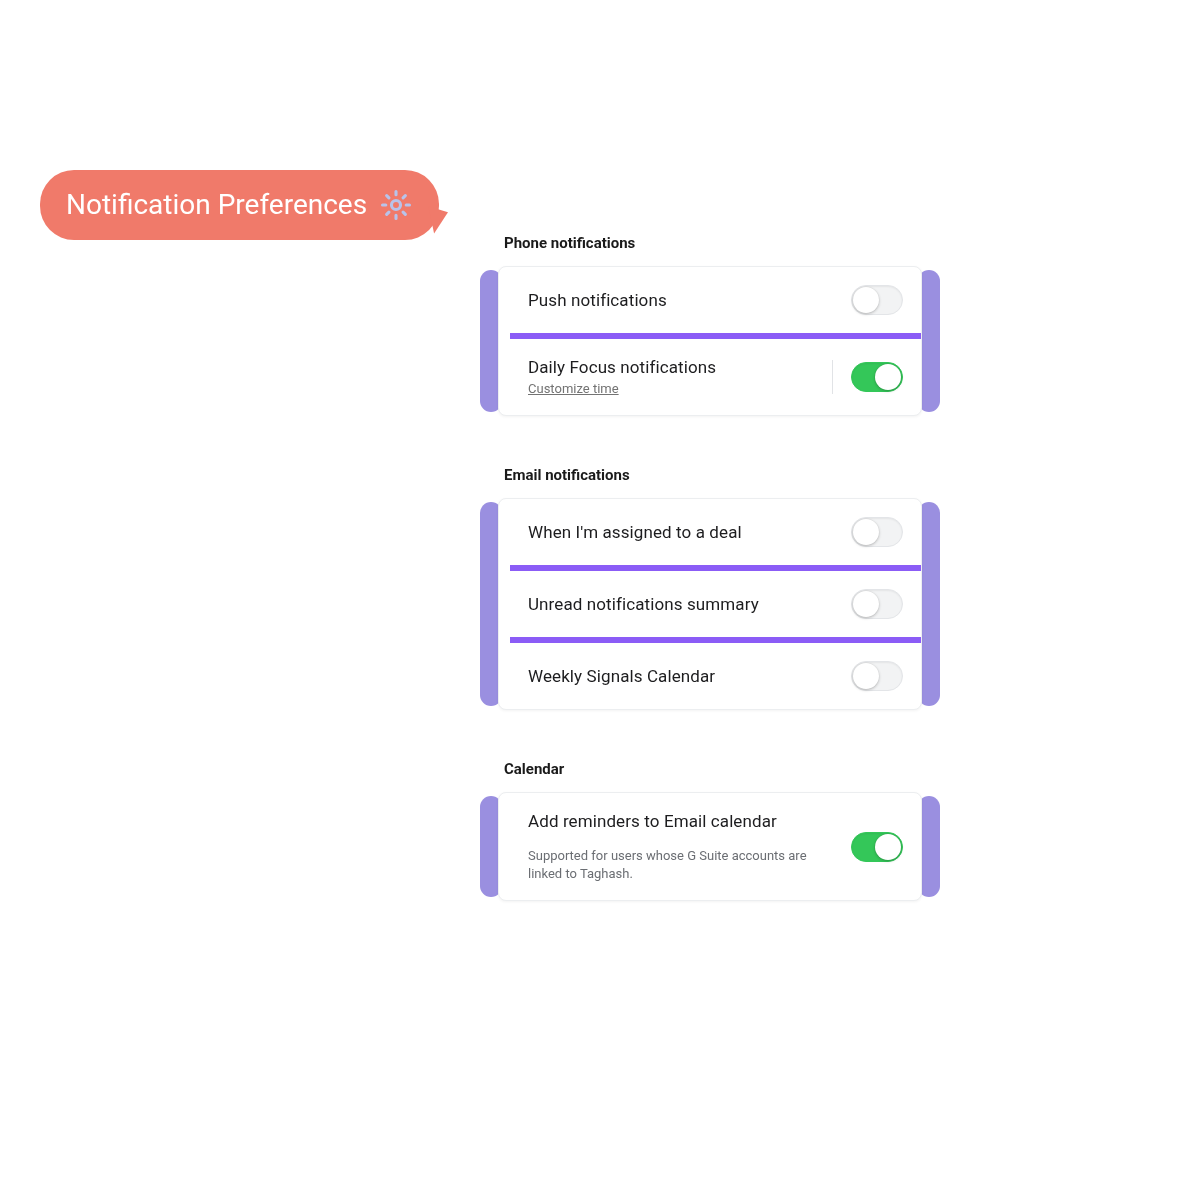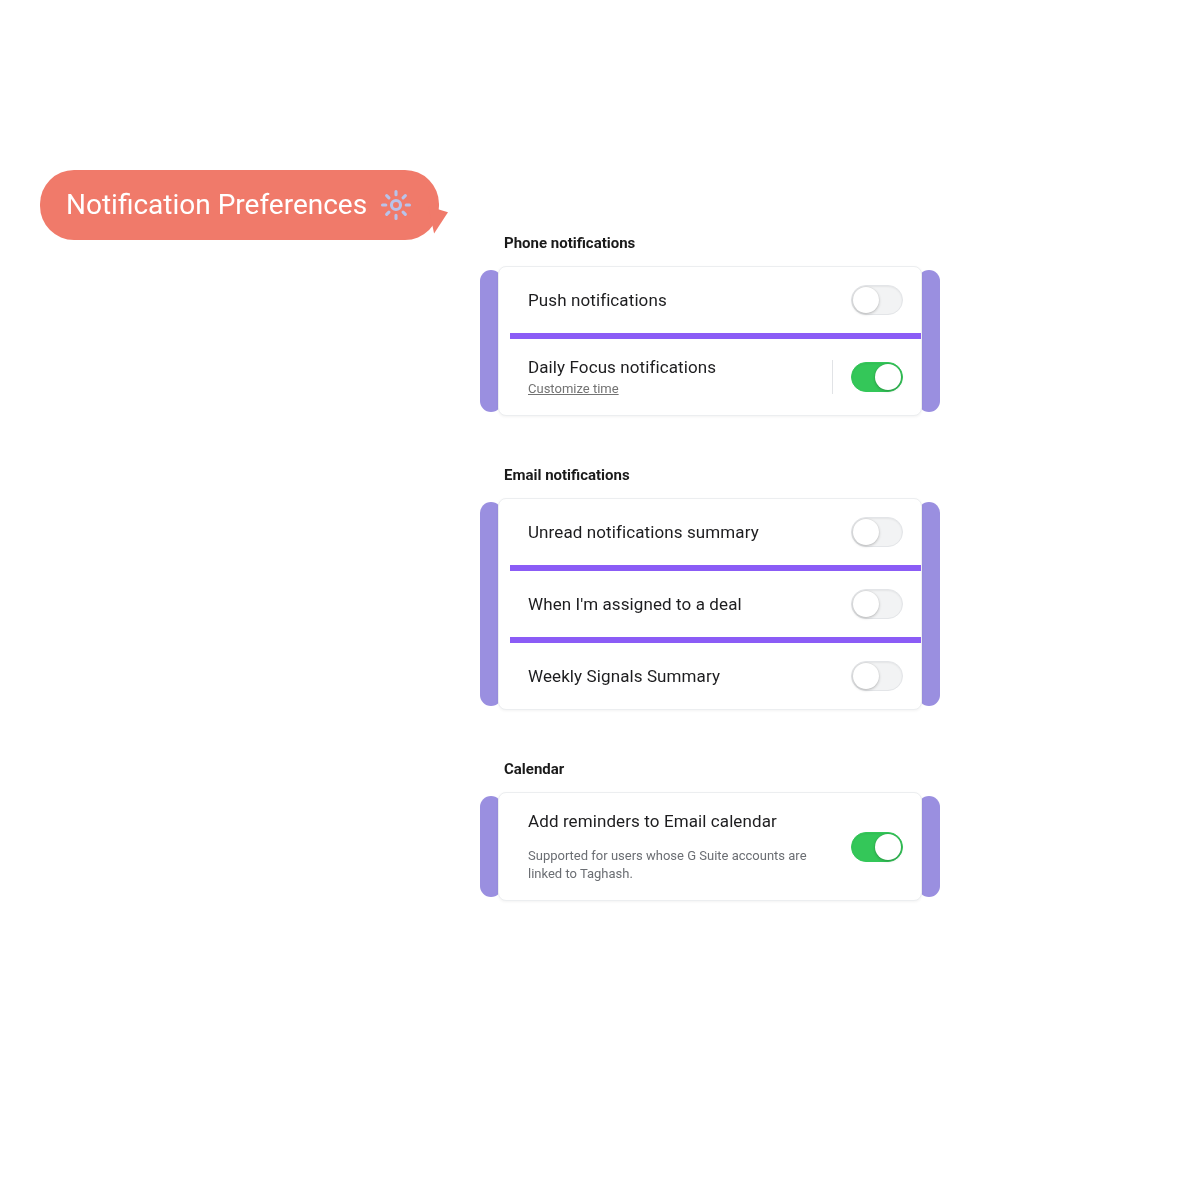--- a/index.html
+++ b/index.html
@@ -190,39 +190,39 @@
   </div>
 
   <div class="section-label">Email notifications</div>
   <div class="section-wrap">
     <div class="side-accent left"></div>
     <div class="side-accent right"></div>
     <div class="card">
 
       <div class="row">
         <div class="text">
+          <div class="title">When I'm assigned to a deal</div>
+        </div>
+        <div class="toggle off" aria-checked="false">
+          <div class="knob"></div>
+        </div>
+      </div>
+
+      <div class="row">
+        <div class="text">
           <div class="title">Unread notifications summary</div>
         </div>
         <div class="toggle off" aria-checked="false">
           <div class="knob"></div>
         </div>
       </div>
 
       <div class="row">
         <div class="text">
-          <div class="title">When I'm assigned to a deal</div>
-        </div>
-        <div class="toggle off" aria-checked="false">
-          <div class="knob"></div>
-        </div>
-      </div>
-
-      <div class="row">
-        <div class="text">
-          <div class="title">Weekly Signals Summary</div>
+          <div class="title">Weekly Signals Calendar</div>
         </div>
         <div class="toggle off" aria-checked="false">
           <div class="knob"></div>
         </div>
       </div>
 
     </div>
   </div>
 
   <div class="section-label">Calendar</div>

